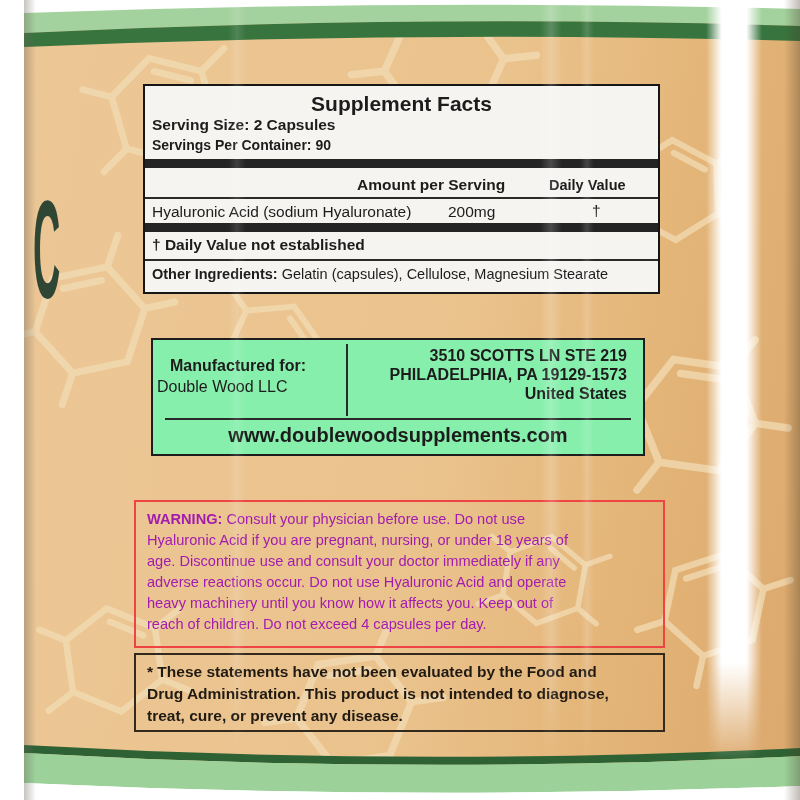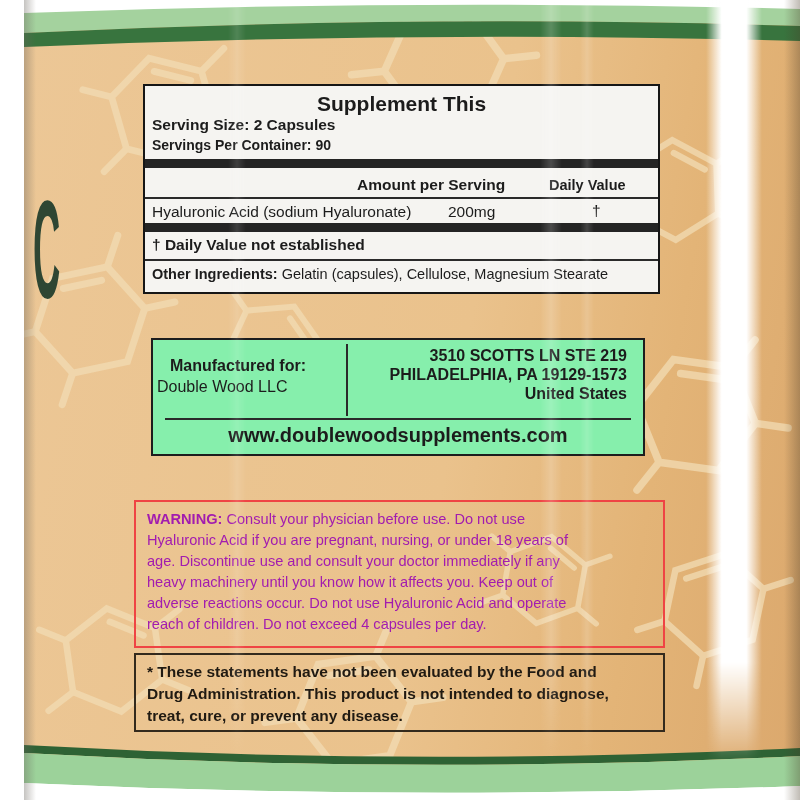--- a/index.html
+++ b/index.html
@@ -126,21 +126,21 @@
   <svg class="bands-svg" viewBox="0 0 800 800" xmlns="http://www.w3.org/2000/svg">
     <path d="M24,0 L800,0 L800,9 Q420,-1 24,13 Z" fill="#ffffff"></path>
     <path d="M24,13 Q420,-1 800,9 L800,26 Q420,14 24,33 Z" fill="#a4d29e"></path>
     <path d="M24,33 Q420,14 800,26 L800,41 Q420,30 24,47 Z" fill="#38743e"></path>
     <path d="M24,745 Q412,767 800,748 L800,756 Q412,775 24,753 Z" fill="#2e6234"></path>
     <path d="M24,753 Q412,775 800,756 L800,786 Q412,801 24,783 Z" fill="#9cd29a"></path>
     <path d="M24,783 Q412,801 800,786 L800,800 L24,800 Z" fill="#ffffff"></path>
   </svg>
 
   <div class="facts">
-    <div class="sf-title">Supplement This</div>
+    <div class="sf-title">Supplement Facts</div>
     <div class="sf-abs sf-serving">Serving Size: 2 Capsules</div>
     <div class="sf-abs sf-container">Servings Per Container: 90</div>
     <div class="sf-bar sf-bar1"></div>
     <div class="sf-colamount">Amount per Serving</div>
     <div class="sf-coldv">Daily Value</div>
     <div class="sf-thin sf-thin1"></div>
     <div class="sf-rowname">Hyaluronic Acid (sodium Hyaluronate)</div>
     <div class="sf-rowamt">200mg</div>
     <div class="sf-rowdv">†</div>
     <div class="sf-bar sf-bar2"></div>
@@ -159,22 +159,22 @@
       <div>United States</div>
     </div>
     <div class="mfg-hline"></div>
     <div class="mfg-website">www.doublewoodsupplements.com</div>
   </div>
 
   <div class="warn">
     <div class="wline"><b>WARNING:</b><span> Consult your physician before use. Do not use</span></div>
     <div class="wline">Hyaluronic Acid if you are pregnant, nursing, or under 18 years of</div>
     <div class="wline">age. Discontinue use and consult your doctor immediately if any</div>
+    <div class="wline">adverse reactions occur. Do not use Hyaluronic Acid and operate</div>
     <div class="wline">heavy machinery until you know how it affects you. Keep out of</div>
-    <div class="wline">adverse reactions occur. Do not use Hyaluronic Acid and operate</div>
     <div class="wline">reach of children. Do not exceed 4 capsules per day.</div>
   </div>
 
   <div class="disc">
     <div class="dline">* These statements have not been evaluated by the Food and</div>
     <div class="dline">Drug Administration. This product is not intended to diagnose,</div>
     <div class="dline">treat, cure, or prevent any disease.</div>
   </div>
 
   <div class="hl-strip hl-faint3"></div>

